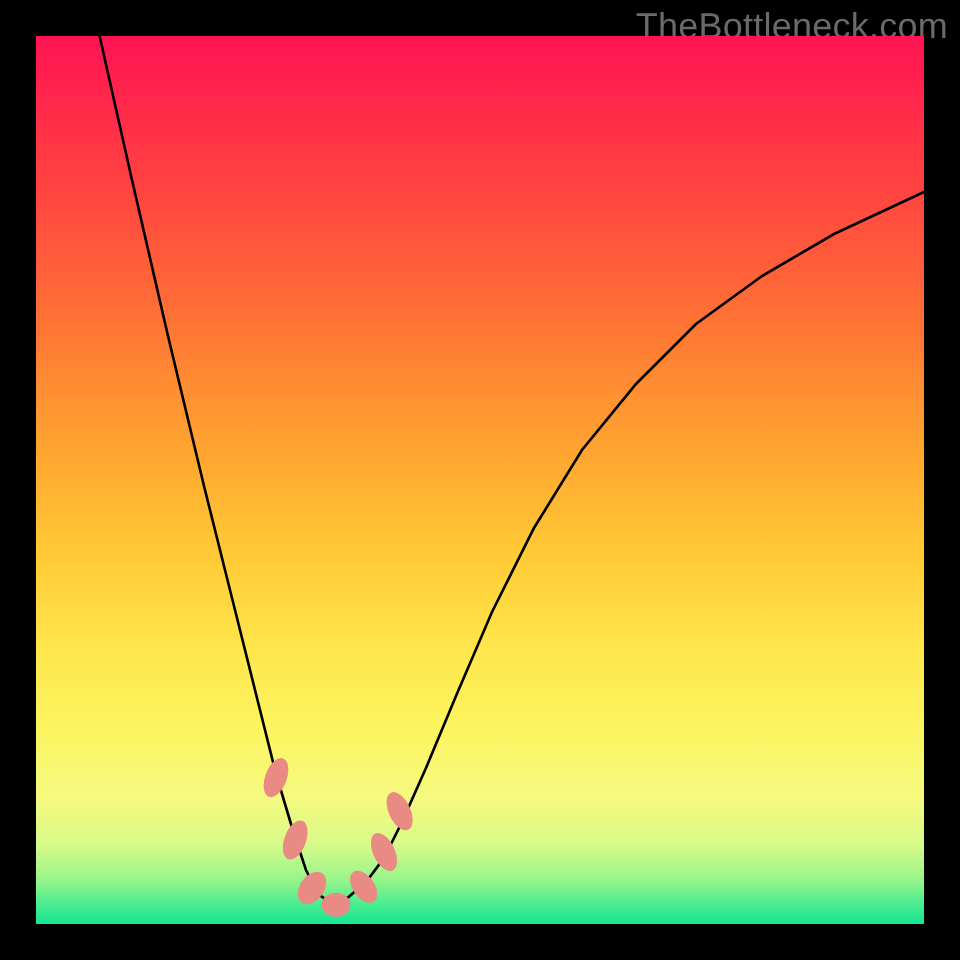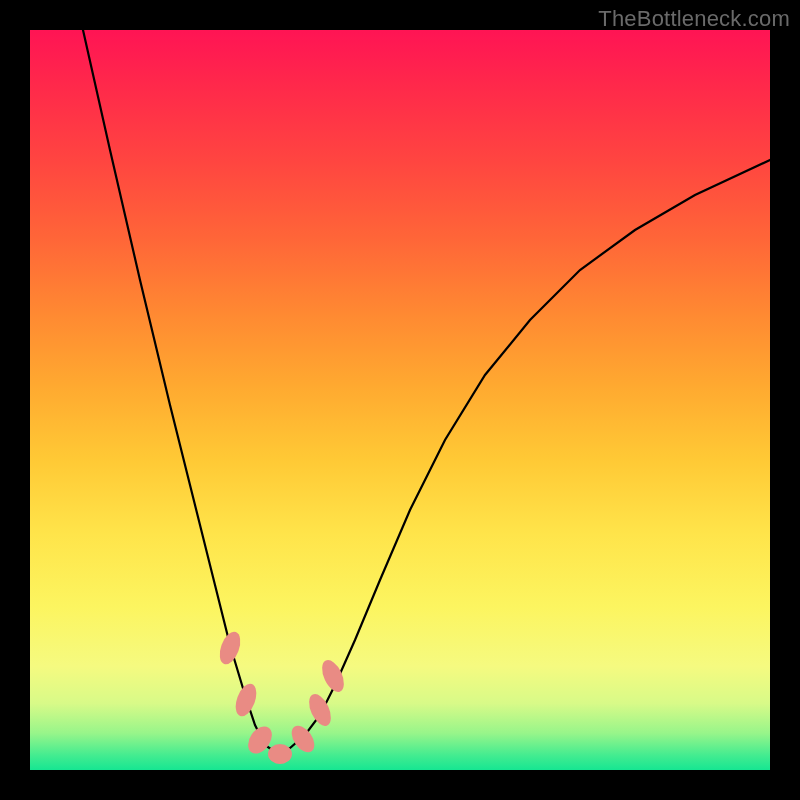--- a/index.html
+++ b/index.html
@@ -31,21 +31,21 @@
       #98f58a 95%,
       #44ec90 98%,
       #16e692 100%
     );
   }
   .watermark {
     position: absolute;
     top: 6px;
     right: 10px;
     font-family: Arial, Helvetica, sans-serif;
-    font-size: 22px;
+    font-size: 30px;
     color: #6a6a6a;
     font-weight: 500;
     letter-spacing: 0.2px;
   }
   svg.curve {
     position: absolute;
     left: 0;
     top: 0;
     width: 740px;
     height: 740px;

